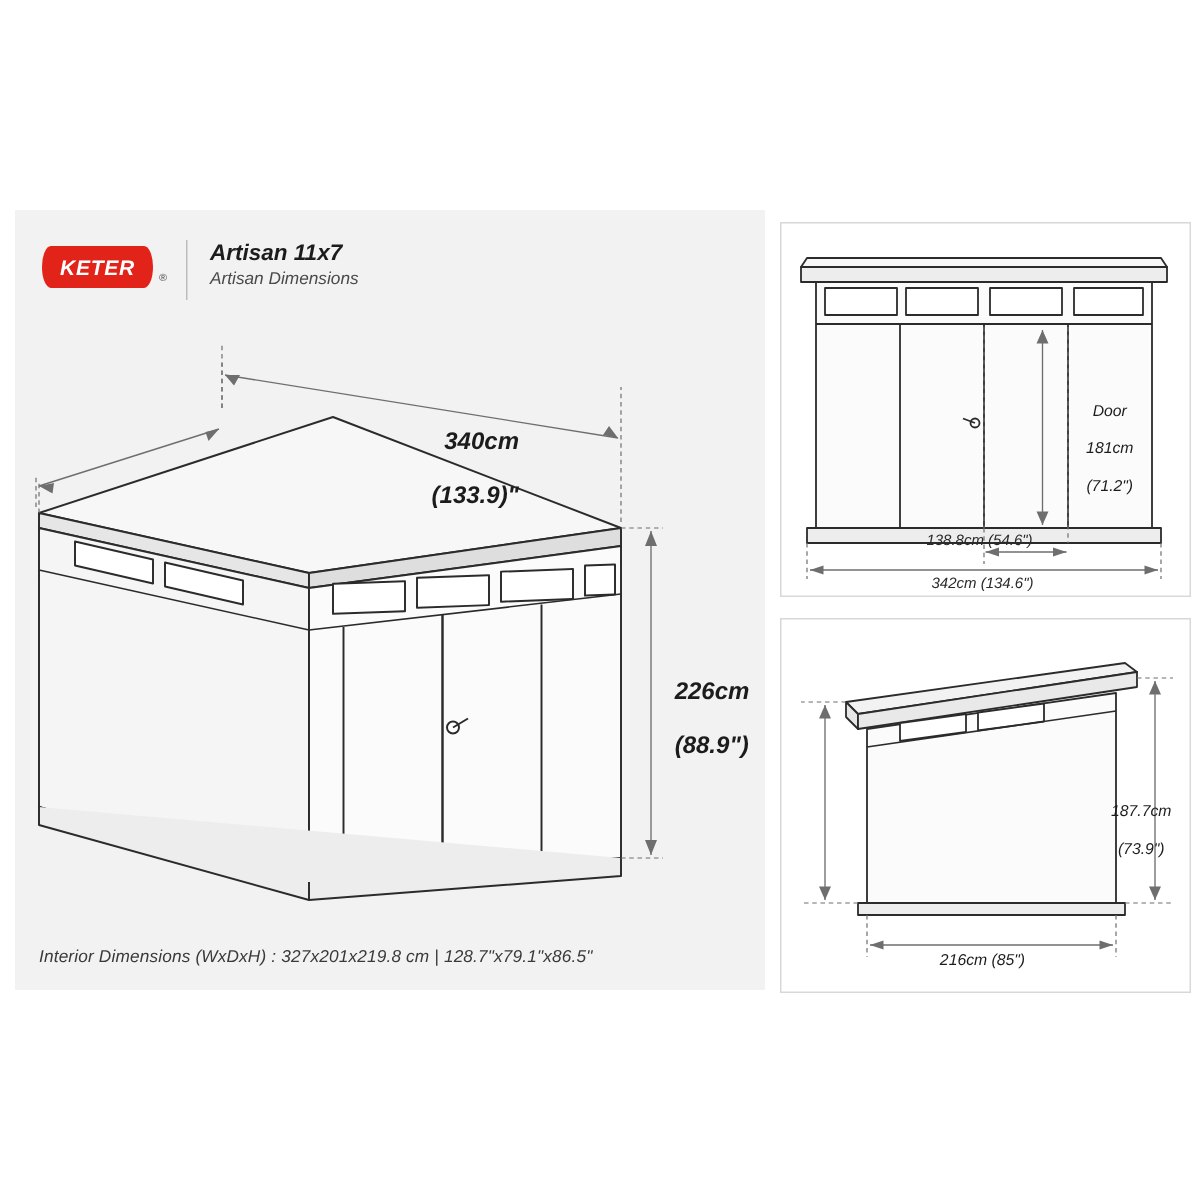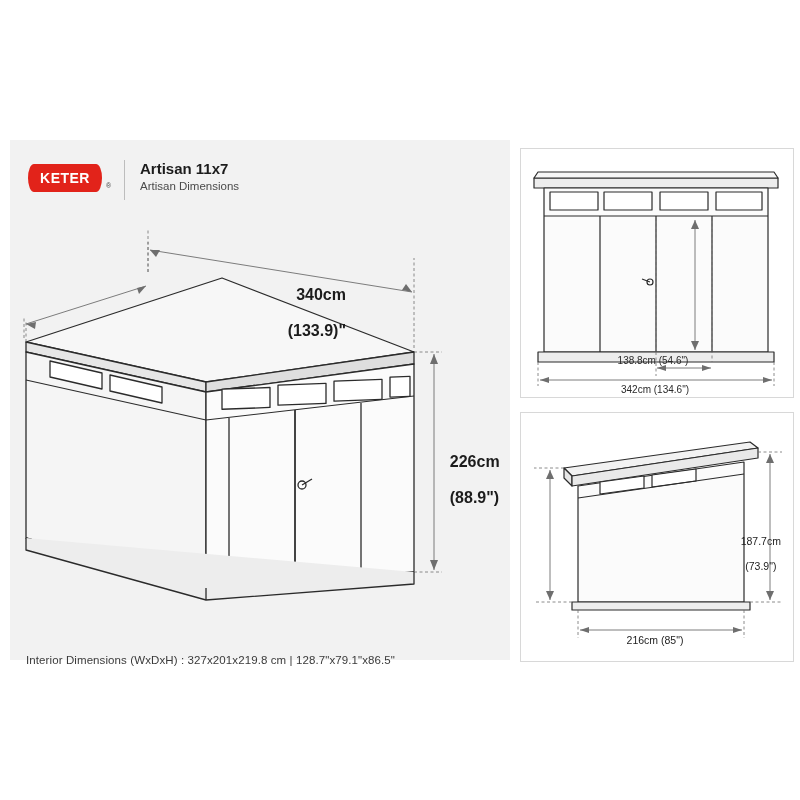--- a/index.html
+++ b/index.html
@@ -14,20 +14,21 @@
     position: relative;
     overflow: hidden;
   }
 
   .sheet {
     position: absolute;
     left: 0;
     top: 0;
     width: 800px;
     height: 800px;
+    font-style: italic;
   }
 
   
   .left-panel {
     position: absolute;
     left: 10px;
     top: 140px;
     width: 500px;
     height: 520px;
     background: #f2f2f2;
@@ -88,21 +89,20 @@
     color: #4a4a4a;
   }
 
   .interior-dims {
     position: absolute;
     left: 26px;
     top: 632px;
     font-size: 11.5px;
     color: #3a3a3a;
     letter-spacing: 0.1px;
-    margin-top: 22px;
   }
 
   
   .right-top-frame {
     position: absolute;
     left: 520px;
     top: 148px;
     width: 272px;
     height: 248px;
     border: 1px solid #d8d8d8;
@@ -289,20 +289,25 @@
     <g fill="#6e6e6e">
       <polygon points="175,72 171,81 179,81"></polygon>
       <polygon points="175,202 171,193 179,193"></polygon>
       <polygon points="137,220 146,217 146,223"></polygon>
       <polygon points="191,220 182,217 182,223"></polygon>
       <polygon points="20,232 29,229 29,235"></polygon>
       <polygon points="252,232 243,229 243,235"></polygon>
     </g>
   </svg>
 
+  <div class="lbl lbl-mid" style="left:703px; top:255px; width:62px;">
+    <span>Door</span><br>
+    <span>181cm</span><br>
+    <span>(71.2")</span>
+  </div>
 
   <div class="lbl lbl-small" style="left:588px; top:355px; width:130px;">138.8cm (54.6")</div>
 
   <div class="lbl lbl-small" style="left:590px; top:384px; width:130px;">342cm (134.6")</div>
 
   <div class="right-bottom-frame"></div>
 
   <svg width="272" height="248" viewBox="0 0 272 248" style="position:absolute;left:520px;top:412px;">
     <g fill="none" stroke="#2b2b2b" stroke-width="1.2" stroke-linejoin="round">
 

